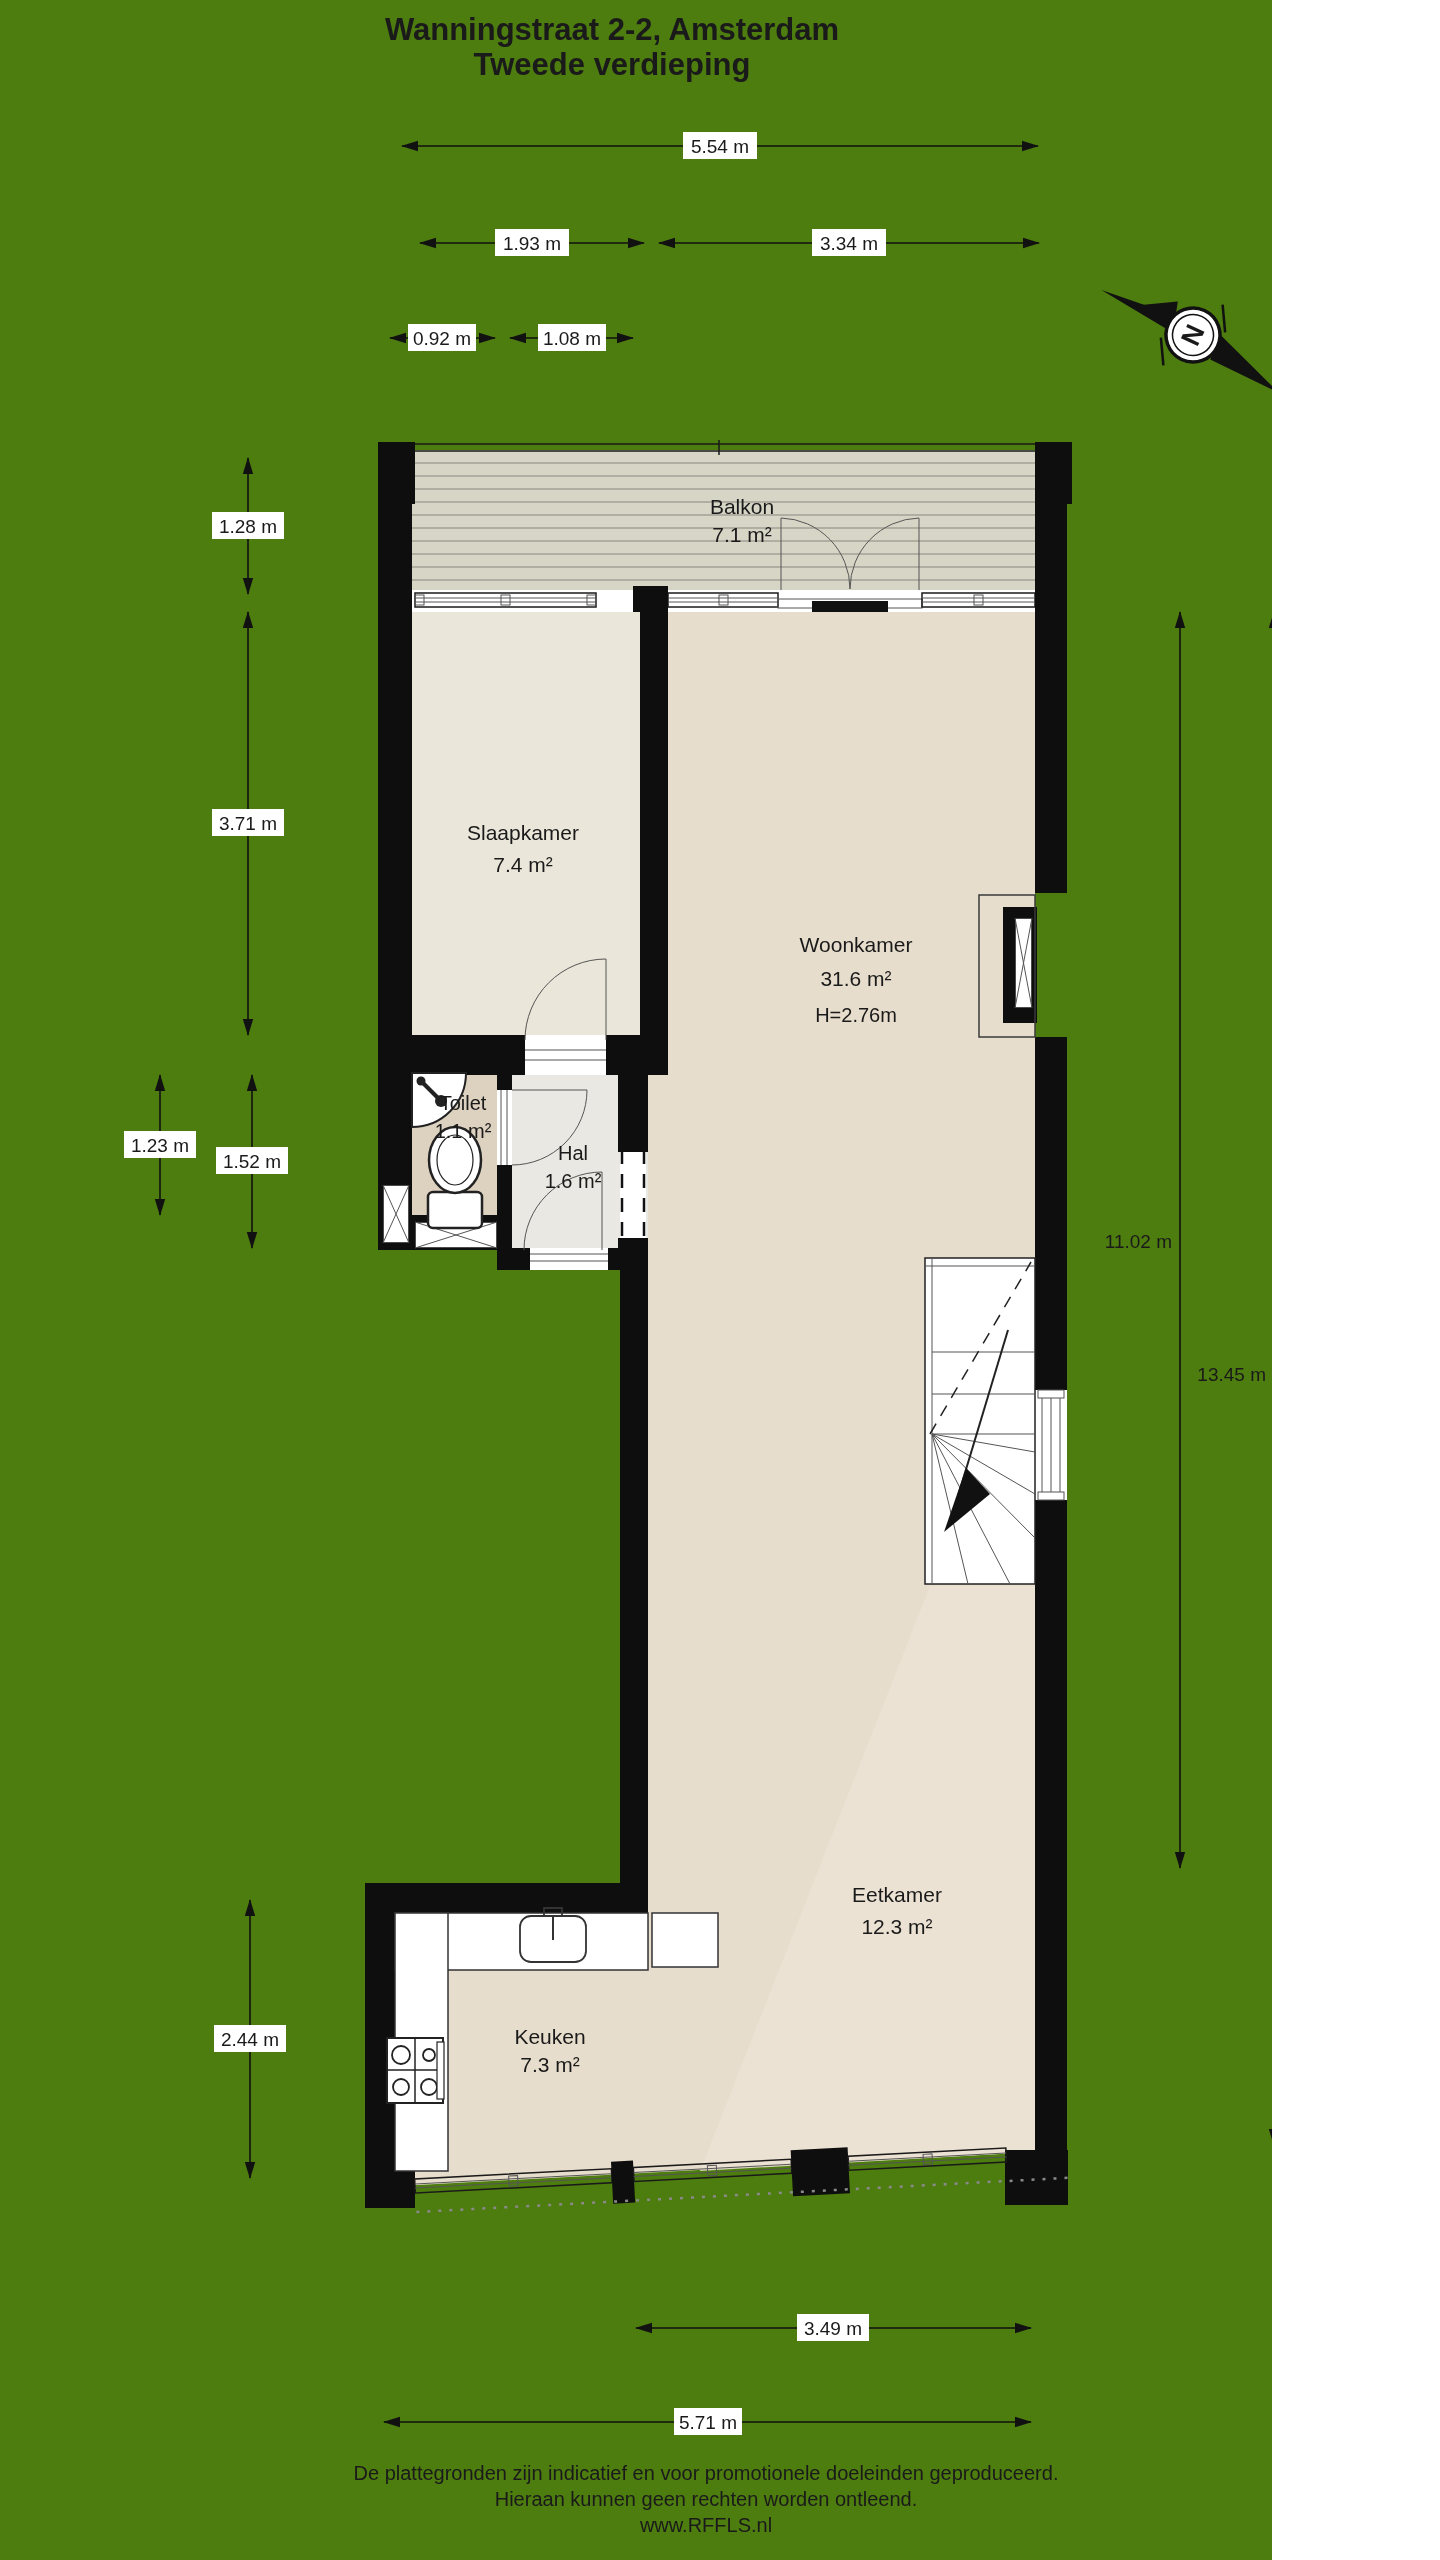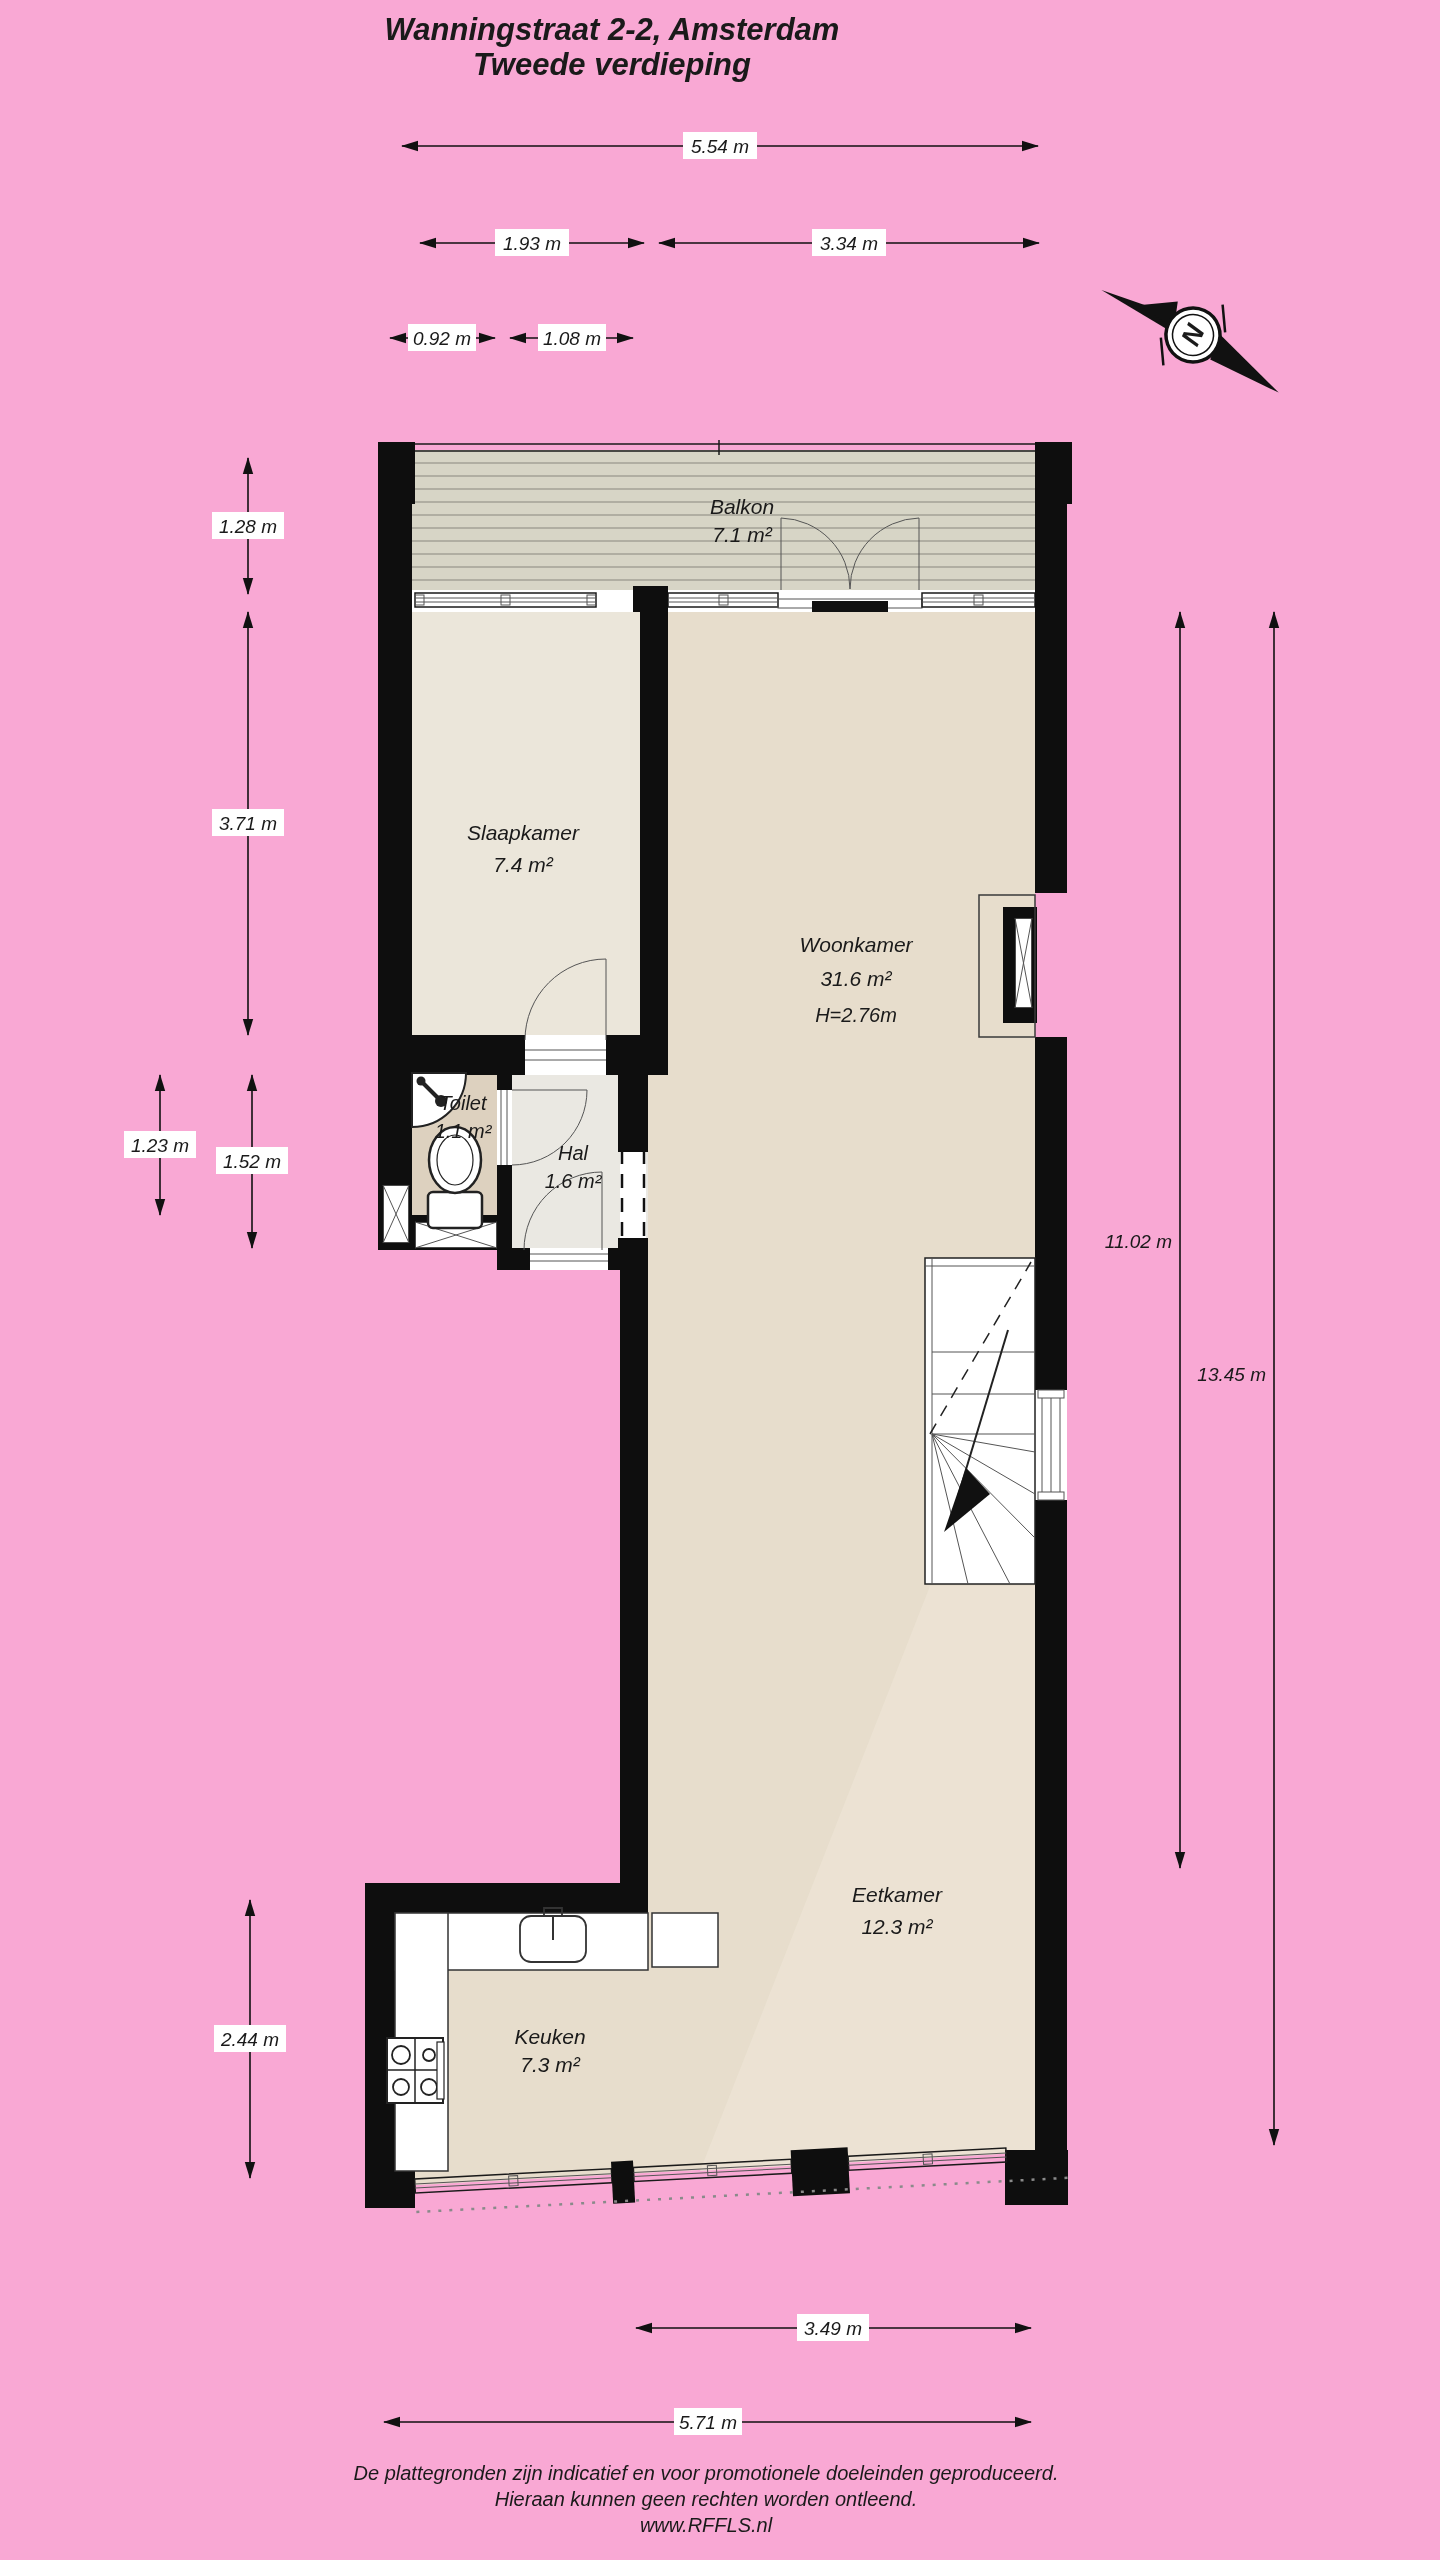--- a/index.html
+++ b/index.html
@@ -1,17 +1,17 @@
 <!DOCTYPE html>
 <html><head>
 <meta charset="utf-8">
 <style>
   html,body{margin:0;padding:0;background:#ffffff;}
-  #page{position:relative;width:1440px;height:2560px;background:#f9a8d4;overflow:hidden;
-        font-family:"Liberation Sans", sans-serif;font-style:italic;}
+  #page{position:relative;width:1272px;height:2560px;background:#4d7c0f;overflow:hidden;
+        font-family:"Liberation Sans", sans-serif;}
   svg{position:absolute;left:0;top:0;}
   text{font-family:"Liberation Sans", sans-serif;fill:#1a1a1a;}
   .ttl{font-size:31px;font-weight:bold;}
   .room{font-size:21px;}
   .room2{font-size:20px;}
   .dim{font-size:19px;}
   .foot{font-size:20px;}
   .thin{stroke:#1a1a1a;stroke-width:1.5;fill:none;}
   .hair{stroke:#555;stroke-width:1;fill:none;}
 </style>

